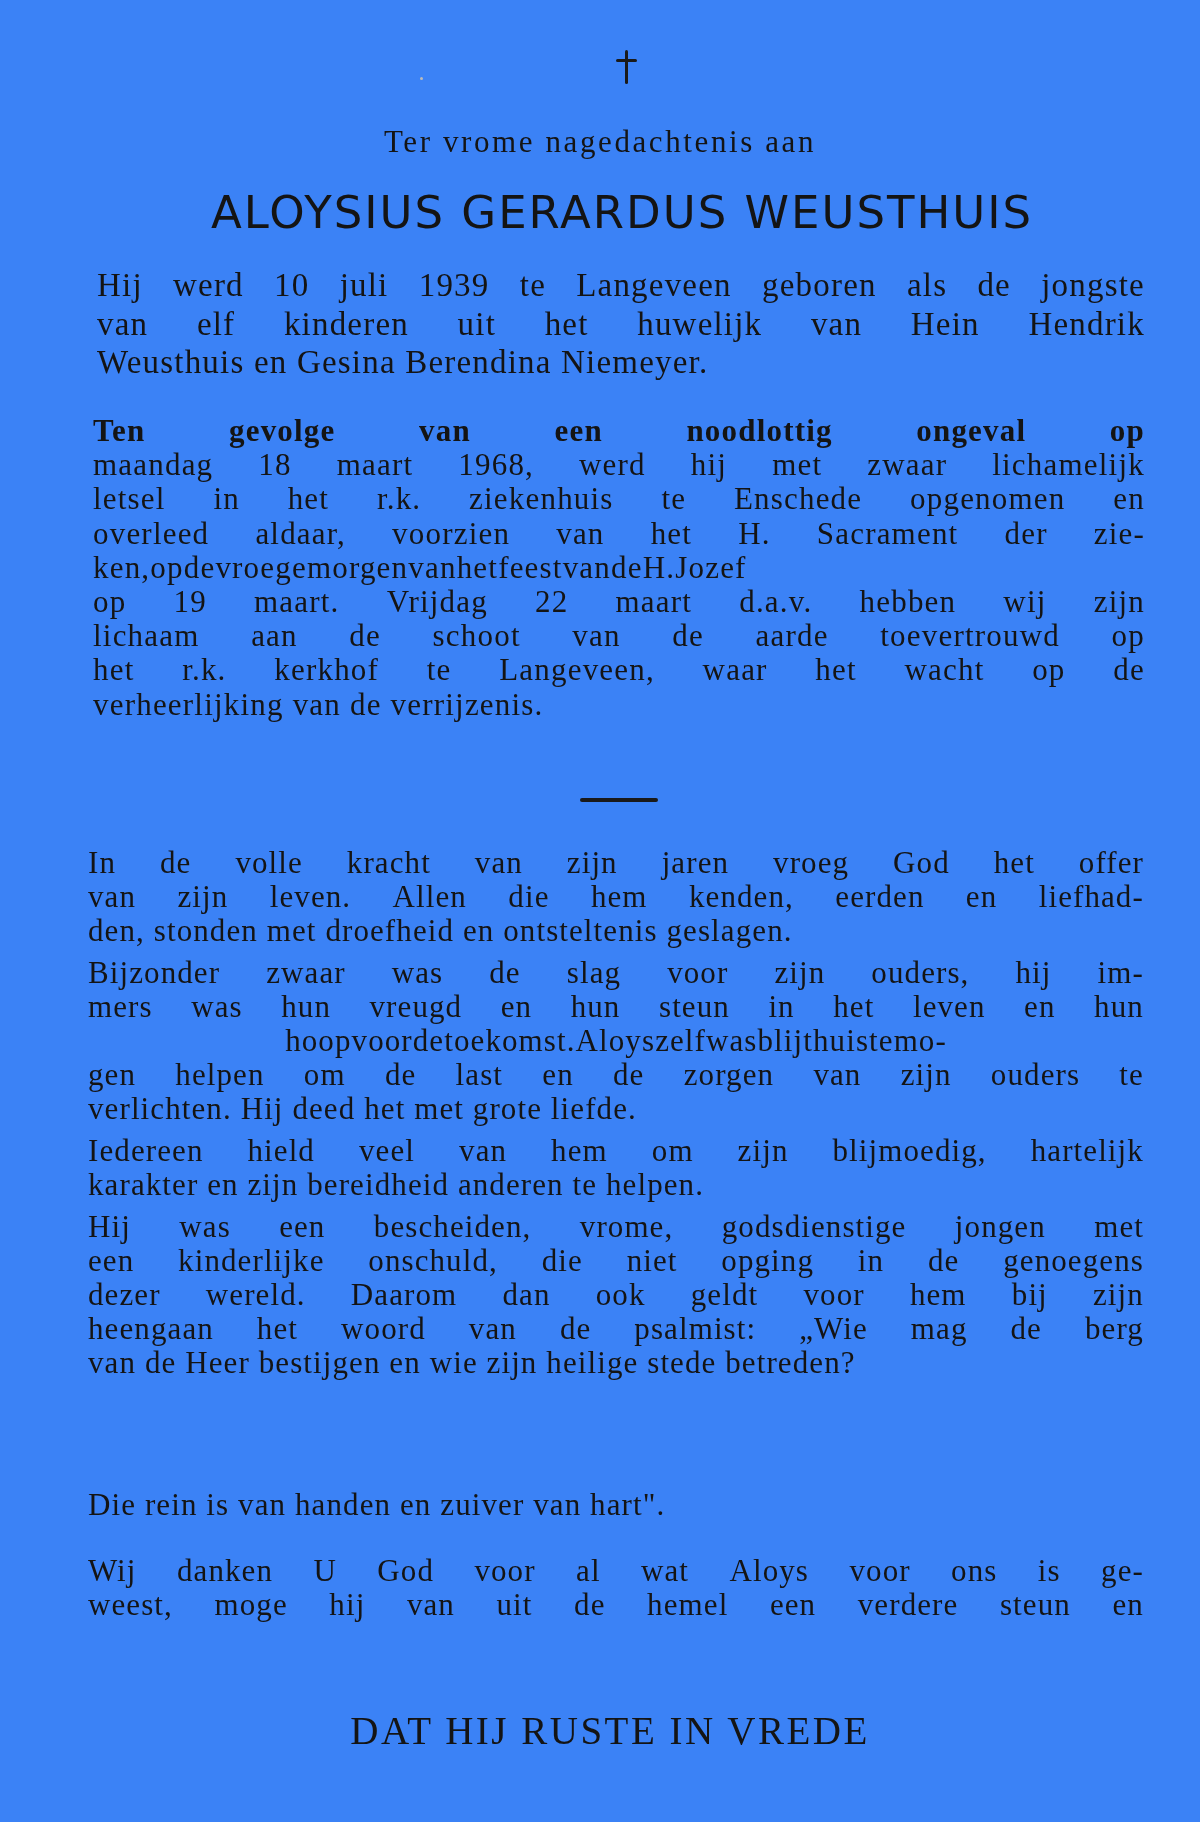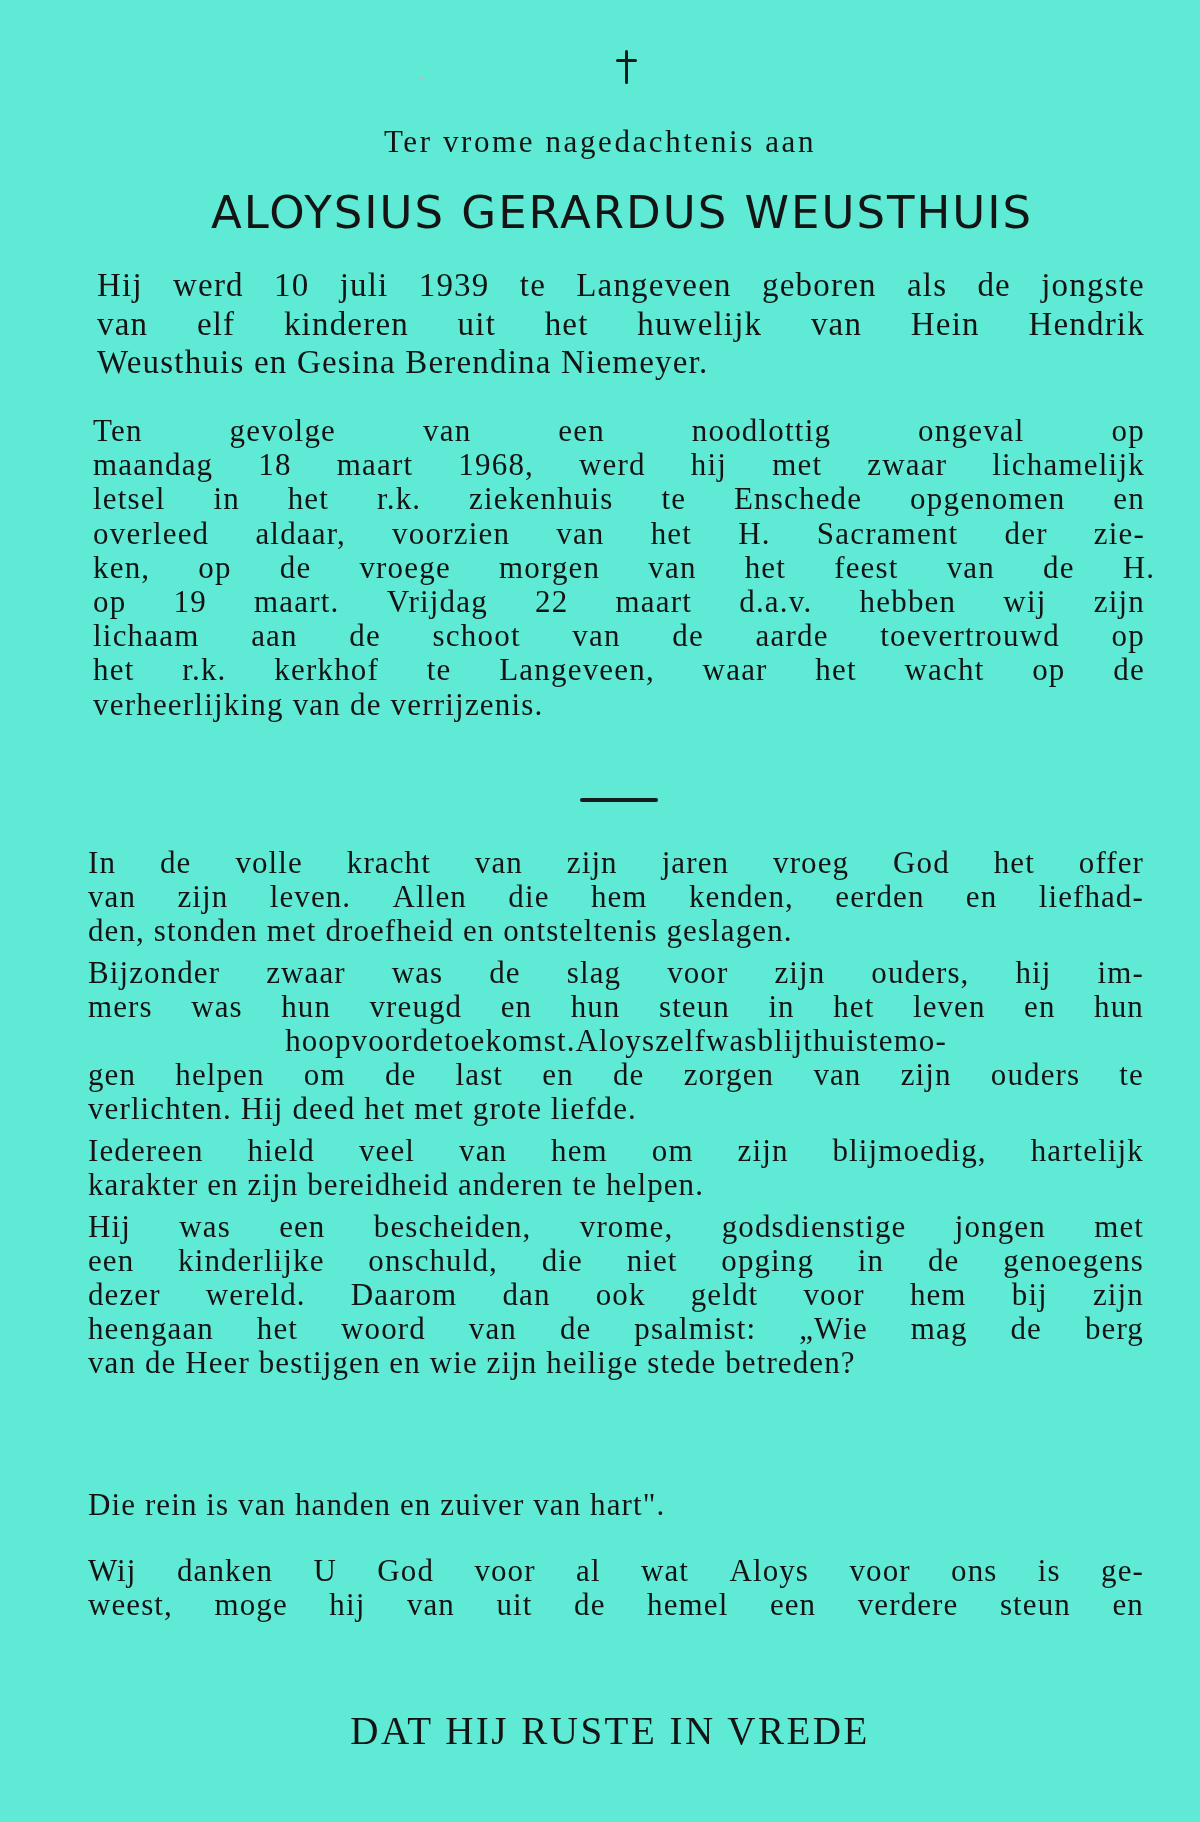--- a/index.html
+++ b/index.html
@@ -1,17 +1,17 @@
 <!DOCTYPE html>
 <html><head>
 <meta charset="utf-8">
 <style>
   html, body { margin: 0; padding: 0; background: #ffffff; }
   body { width: 1200px; height: 1822px; position: relative; overflow: hidden; color: #141414; }
-  .card { position: absolute; left: 0; top: 0; width: 1200px; height: 1822px; background: #5eead4; }
+  .card { position: absolute; left: 0; top: 0; width: 1200px; height: 1822px; background: #3b82f6; }
   .cross { position: absolute; left: 612px; top: 50px; width: 30px; height: 36px; }
   .cross .v { position: absolute; left: 13px; top: 0; width: 3px; height: 34px; background: #1a1a1a; border-radius: 2px; }
   .cross .h { position: absolute; left: 4px; top: 9px; width: 21px; height: 3px; background: #1a1a1a; border-radius: 2px; }
   .speck { position: absolute; left: 420px; top: 77px; width: 3px; height: 3px; background: #bbb; border-radius: 50%; }
 
   .intro { position: absolute; left: 0; width: 1200px; top: 124px; text-align: center;
     font-family: "Liberation Serif", "DejaVu Serif", serif; font-size: 31px; letter-spacing: 2.6px; }
   .title { position: absolute; left: 0; width: 1244px; top: 186px; text-align: center;
     font-family: "DejaVu Sans", "Liberation Sans", sans-serif; font-size: 45px; letter-spacing: 2px; font-weight: normal; }
 
@@ -68,21 +68,21 @@
         <span>uit</span>
         <span>het</span>
         <span>huwelijk</span>
         <span>van</span>
         <span>Hein</span>
         <span>Hendrik</span>
       </span>
       <span class="ln last">Weusthuis en Gesina Berendina Niemeyer.</span>
     </div>
   <div class="para p2">
-      <span class="ln" style="display: flex; justify-content: space-between; width: 1052px;">
+      <span class="ln" style="display: flex; justify-content: space-between; width: 1052px; font-weight: bold;">
         <span>Ten</span>
         <span>gevolge</span>
         <span>van</span>
         <span>een</span>
         <span>noodlottig</span>
         <span>ongeval</span>
         <span>op</span>
       </span>
       <span class="ln" style="display: flex; justify-content: space-between; width: 1052px;">
         <span>maandag</span>
@@ -110,21 +110,21 @@
         <span>overleed</span>
         <span>aldaar,</span>
         <span>voorzien</span>
         <span>van</span>
         <span>het</span>
         <span>H.</span>
         <span>Sacrament</span>
         <span>der</span>
         <span>zie-</span>
       </span>
-      <span class="ln" style="display: flex; justify-content: flex-start; width: 1052px; gap: 48px;">
+      <span class="ln" style="display: flex; justify-content: flex-start; width: 1052px;">
         <span>ken,</span>
         <span>op</span>
         <span>de</span>
         <span>vroege</span>
         <span>morgen</span>
         <span>van</span>
         <span>het</span>
         <span>feest</span>
         <span>van</span>
         <span>de</span>

